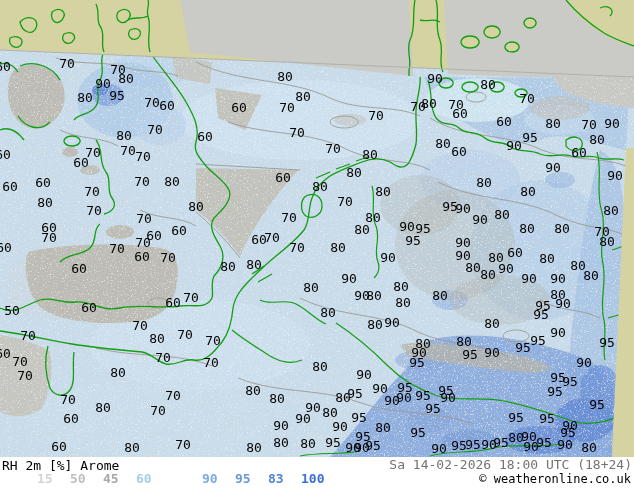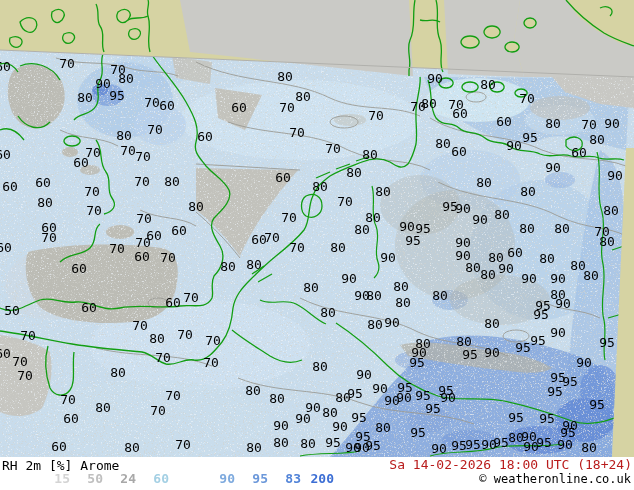--- a/index.html
+++ b/index.html
@@ -3,23 +3,23 @@
 <meta charset="utf-8">
 <style>
   html,body{margin:0;padding:0;background:#fff;}
   body{width:634px;height:490px;overflow:hidden;position:relative;
        font-family:"DejaVu Sans Mono","Liberation Mono",monospace;}
   .map-wrap{position:absolute;left:0;top:0;width:634px;height:457px;}
   .map-wrap svg{display:block;}
   .contour-labels text{font:13px "DejaVu Sans Mono","Liberation Mono",monospace;fill:#000;text-anchor:middle;}
   .legend{position:absolute;left:0;top:457px;width:634px;height:33px;background:#ffffff;}
   .lg-title{position:absolute;left:2px;top:1px;font-size:13px;color:#000;white-space:pre;}
-  .lg-date{position:absolute;right:2px;top:0px;font-size:13px;color:#b91c1c;white-space:pre;}
+  .lg-date{position:absolute;right:2px;top:0px;font-size:13px;color:#737373;white-space:pre;}
   .lg-scale{position:absolute;left:37px;top:14px;height:16px;display:flex;}
-  .scale-num{display:inline-block;width:33px;text-align:right;font-size:13px;font-weight:bold;}
+  .scale-num{display:inline-block;width:33px;font-size:13px;font-weight:bold;}
   .lg-copy{position:absolute;right:3px;top:15px;font-size:12px;color:#000;white-space:pre;text-align:center;}
 </style>
 </head>
 <body>
 
 <div class="map-wrap">
 <svg width="634" height="457" viewBox="0 0 634 457" xmlns="http://www.w3.org/2000/svg">
   <defs>
     <clipPath id="domainClip">
           <polygon points="0,50 634,77 634,457 0,457"></polygon>
@@ -363,22 +363,22 @@
       </g>
 </svg>
 </div>
 
 <div class="legend">
   <span class="lg-title">RH 2m [%] Arome</span>
   <span class="lg-date">Sa 14-02-2026 18:00 UTC (18+24)</span>
   <div class="lg-scale">
       <span class="scale-num" style="color: rgb(212, 212, 212);">15</span>
       <span class="scale-num" style="color: rgb(191, 191, 191);">50</span>
-      <span class="scale-num" style="color: rgb(168, 168, 168);">24</span>
+      <span class="scale-num" style="color: rgb(168, 168, 168);">45</span>
       <span class="scale-num" style="color: rgb(164, 208, 228);">60</span>
       <span class="scale-num" style="color: rgb(144, 188, 224); margin-top: 36px;">75</span>
       <span class="scale-num" style="color: rgb(126, 170, 222);">90</span>
       <span class="scale-num" style="color: rgb(108, 152, 218);">95</span>
       <span class="scale-num" style="color: rgb(82, 132, 216);">83</span>
-      <span class="scale-num" style="color: rgb(60, 110, 212);">200</span>
+      <span class="scale-num" style="color: rgb(60, 110, 212);">100</span>
     </div>
   <span class="lg-copy">© weatheronline.co.uk</span>
 </div>
 
 </body></html>

